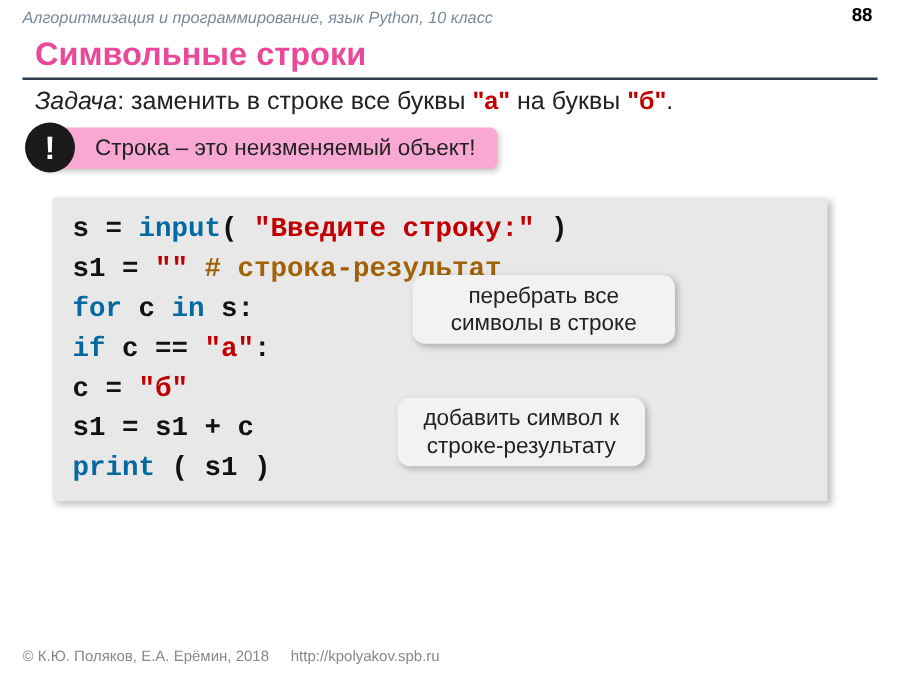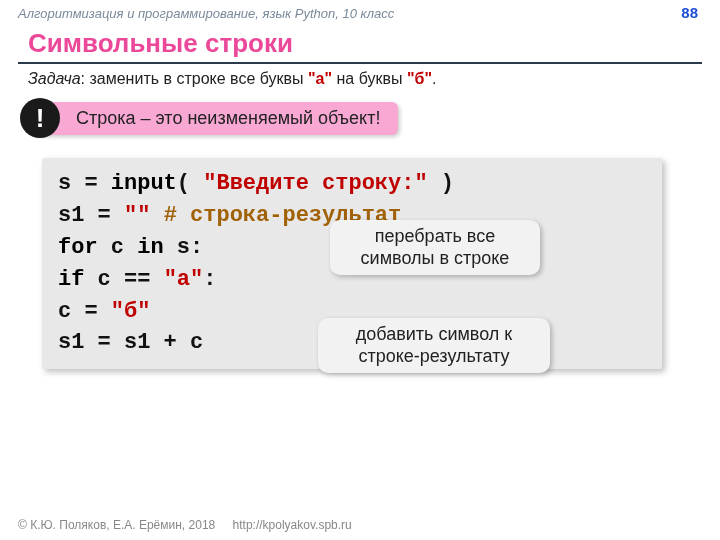--- a/index.html
+++ b/index.html
@@ -15,40 +15,40 @@
     position: absolute;
     top: 6px; left: 18px; right: 18px;
     font-style: italic;
     color: #7a8a9a;
     font-size: 13px;
   }
   .page-num {
     position: absolute;
     top: 4px; right: 22px;
     font-weight: bold;
-    color: #1d4ed8;
+    color: #000000;
     font-size: 15px;
   }
   .title {
     position: absolute;
     top: 28px; left: 28px;
     font-size: 26px;
     font-weight: bold;
     color: #ec4899;
   }
   .title-underline {
     position: absolute;
     top: 62px; left: 18px; right: 18px;
     height: 2px;
     background: #2a3a4a;
   }
   .task {
     position: absolute;
     top: 70px; left: 28px;
-    font-size: 16px;
+    font-size: 20px;
     color: #222;
   }
   .task .em { font-style: italic; }
   .task .boldred { font-weight: bold; color: #c00000; }
   .alert {
     position: absolute;
     top: 102px; left: 32px;
     background: #f9a8d4;
     border-radius: 6px;
     padding: 6px 18px 6px 44px;
@@ -76,36 +76,36 @@
     background: #e8e8e8;
     border-radius: 2px;
     box-shadow: 3px 3px 6px rgba(0,0,0,0.25);
     padding: 10px 16px 10px 16px;
     font-family: "Courier New", monospace;
     font-size: 22px;
     font-weight: bold;
     line-height: 1.45;
     color: #111;
   }
-  .kw { color: #000000; }
+  .kw { color: #0369a1; }
   .str { color: #c00000; }
   .cmt { color: #a16207; }
   .callout {
     position: absolute;
     background: #f2f2f2;
     border-radius: 10px;
     box-shadow: 2px 2px 5px rgba(0,0,0,0.25);
     font-size: 18px;
     color: #222;
     padding: 6px 8px;
     text-align: center;
     line-height: 1.2;
   }
   .callout1 { top: 220px; left: 330px; width: 210px; }
-  .callout2 { top: 318px; left: 318px; width: 232px; }
+  .callout2 { top: 318px; left: 318px; width: 198px; }
   .footer {
     position: absolute;
     left: 18px; bottom: 8px;
     font-size: 12px;
     color: #888;
   }
   .footer .url { margin-left: 14px; }
 </style>
 </head>
 <body>
@@ -125,20 +125,21 @@
 </div>
 <div class="alert-badge">!</div>
 
 <div class="codebox">
   <div><span>s = </span><span class="kw">input</span><span>( </span><span class="str">"Введите строку:"</span><span> )</span></div>
   <div><span>s1 = </span><span class="str">""</span><span>   </span><span class="cmt"># строка-результат</span></div>
   <div><span class="kw">for</span><span> c </span><span class="kw">in</span><span> s:</span></div>
   <div><span>  </span><span class="kw">if</span><span> c == </span><span class="str">"а"</span><span>:</span></div>
   <div><span>    c = </span><span class="str">"б"</span></div>
   <div><span>  s1 = s1 + c</span></div>
+  <div><span class="kw">print</span><span> ( s1 )</span></div>
 </div>
 
 <div class="callout callout1">перебрать все символы в строке</div>
 <div class="callout callout2">добавить символ к строке-результату</div>
 
 <div class="footer">
   <span>© К.Ю. Поляков, Е.А. Ерёмин, 2018</span>
   <span class="url">http://kpolyakov.spb.ru</span>
 </div>
 

